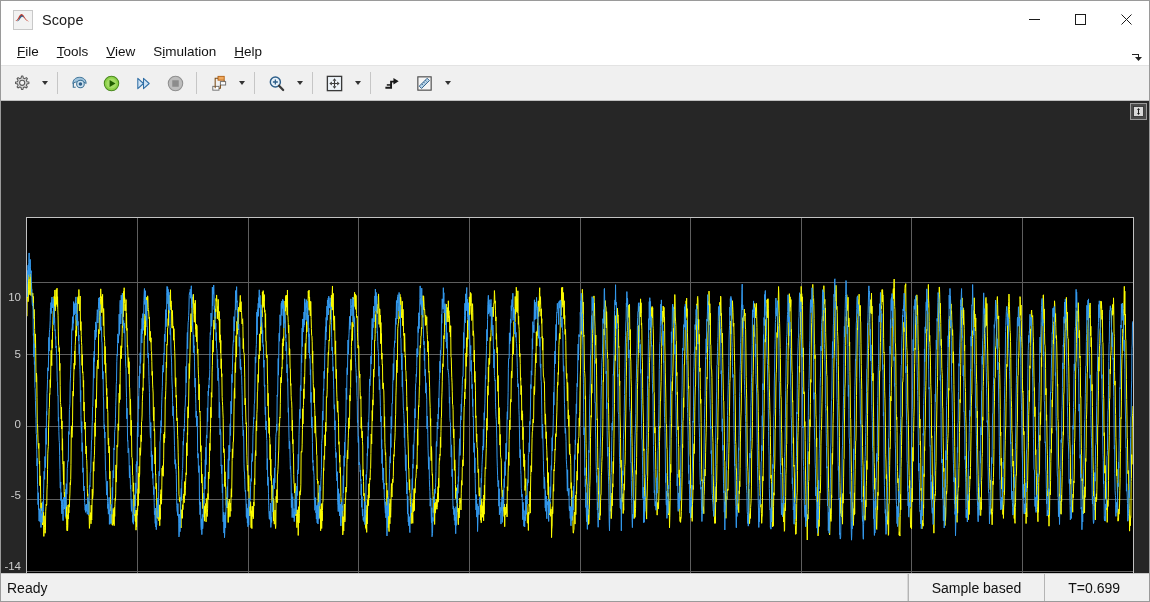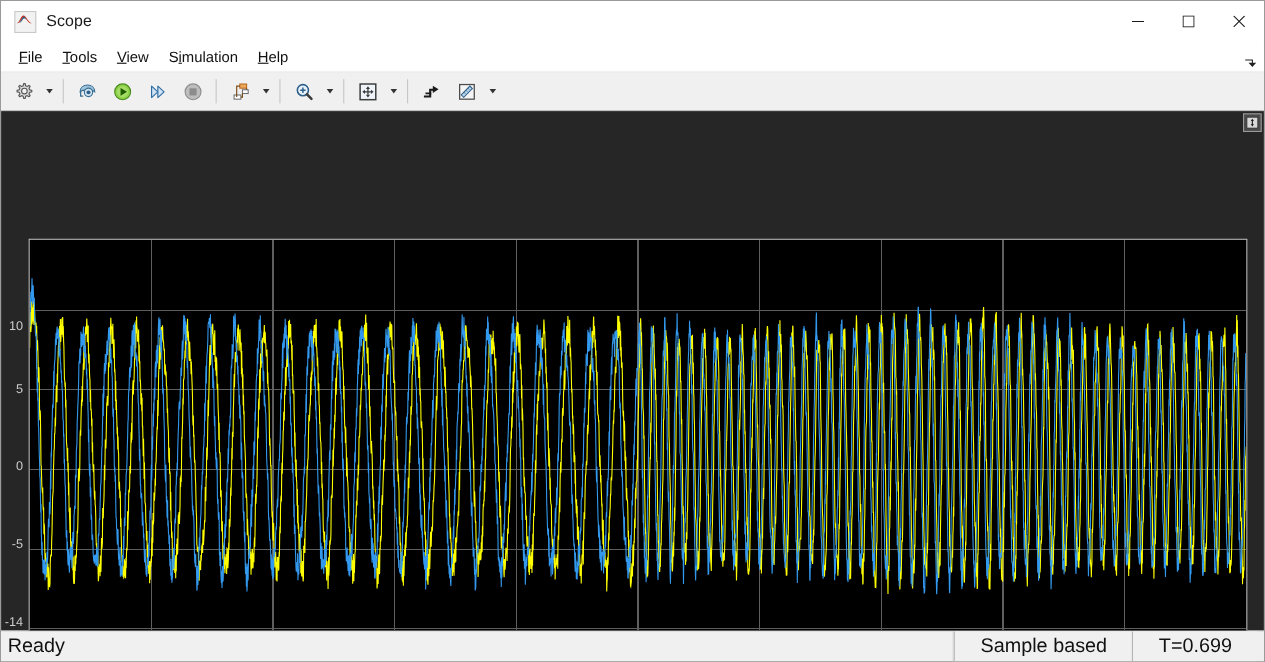--- a/index.html
+++ b/index.html
@@ -155,21 +155,21 @@
   }
   .xlabels { position: absolute; left: 0; top: 0; width: 100%; height: 100%; }
 
   
   .statusbar {
     height: 27px;
     flex: 0 0 auto;
     background: #f0f0f0;
     border-top: 1px solid #c8c8c8;
     display: flex; align-items: stretch;
-    font-size: 18px;
+    font-size: 14px;
     color: #111;
   }
   .status-main {
     flex: 1 1 auto;
     display: flex; align-items: center;
     padding-left: 6px;
     border-right: 1px solid #d6d6d6;
   }
   .status-cell {
     display: flex; align-items: center;

